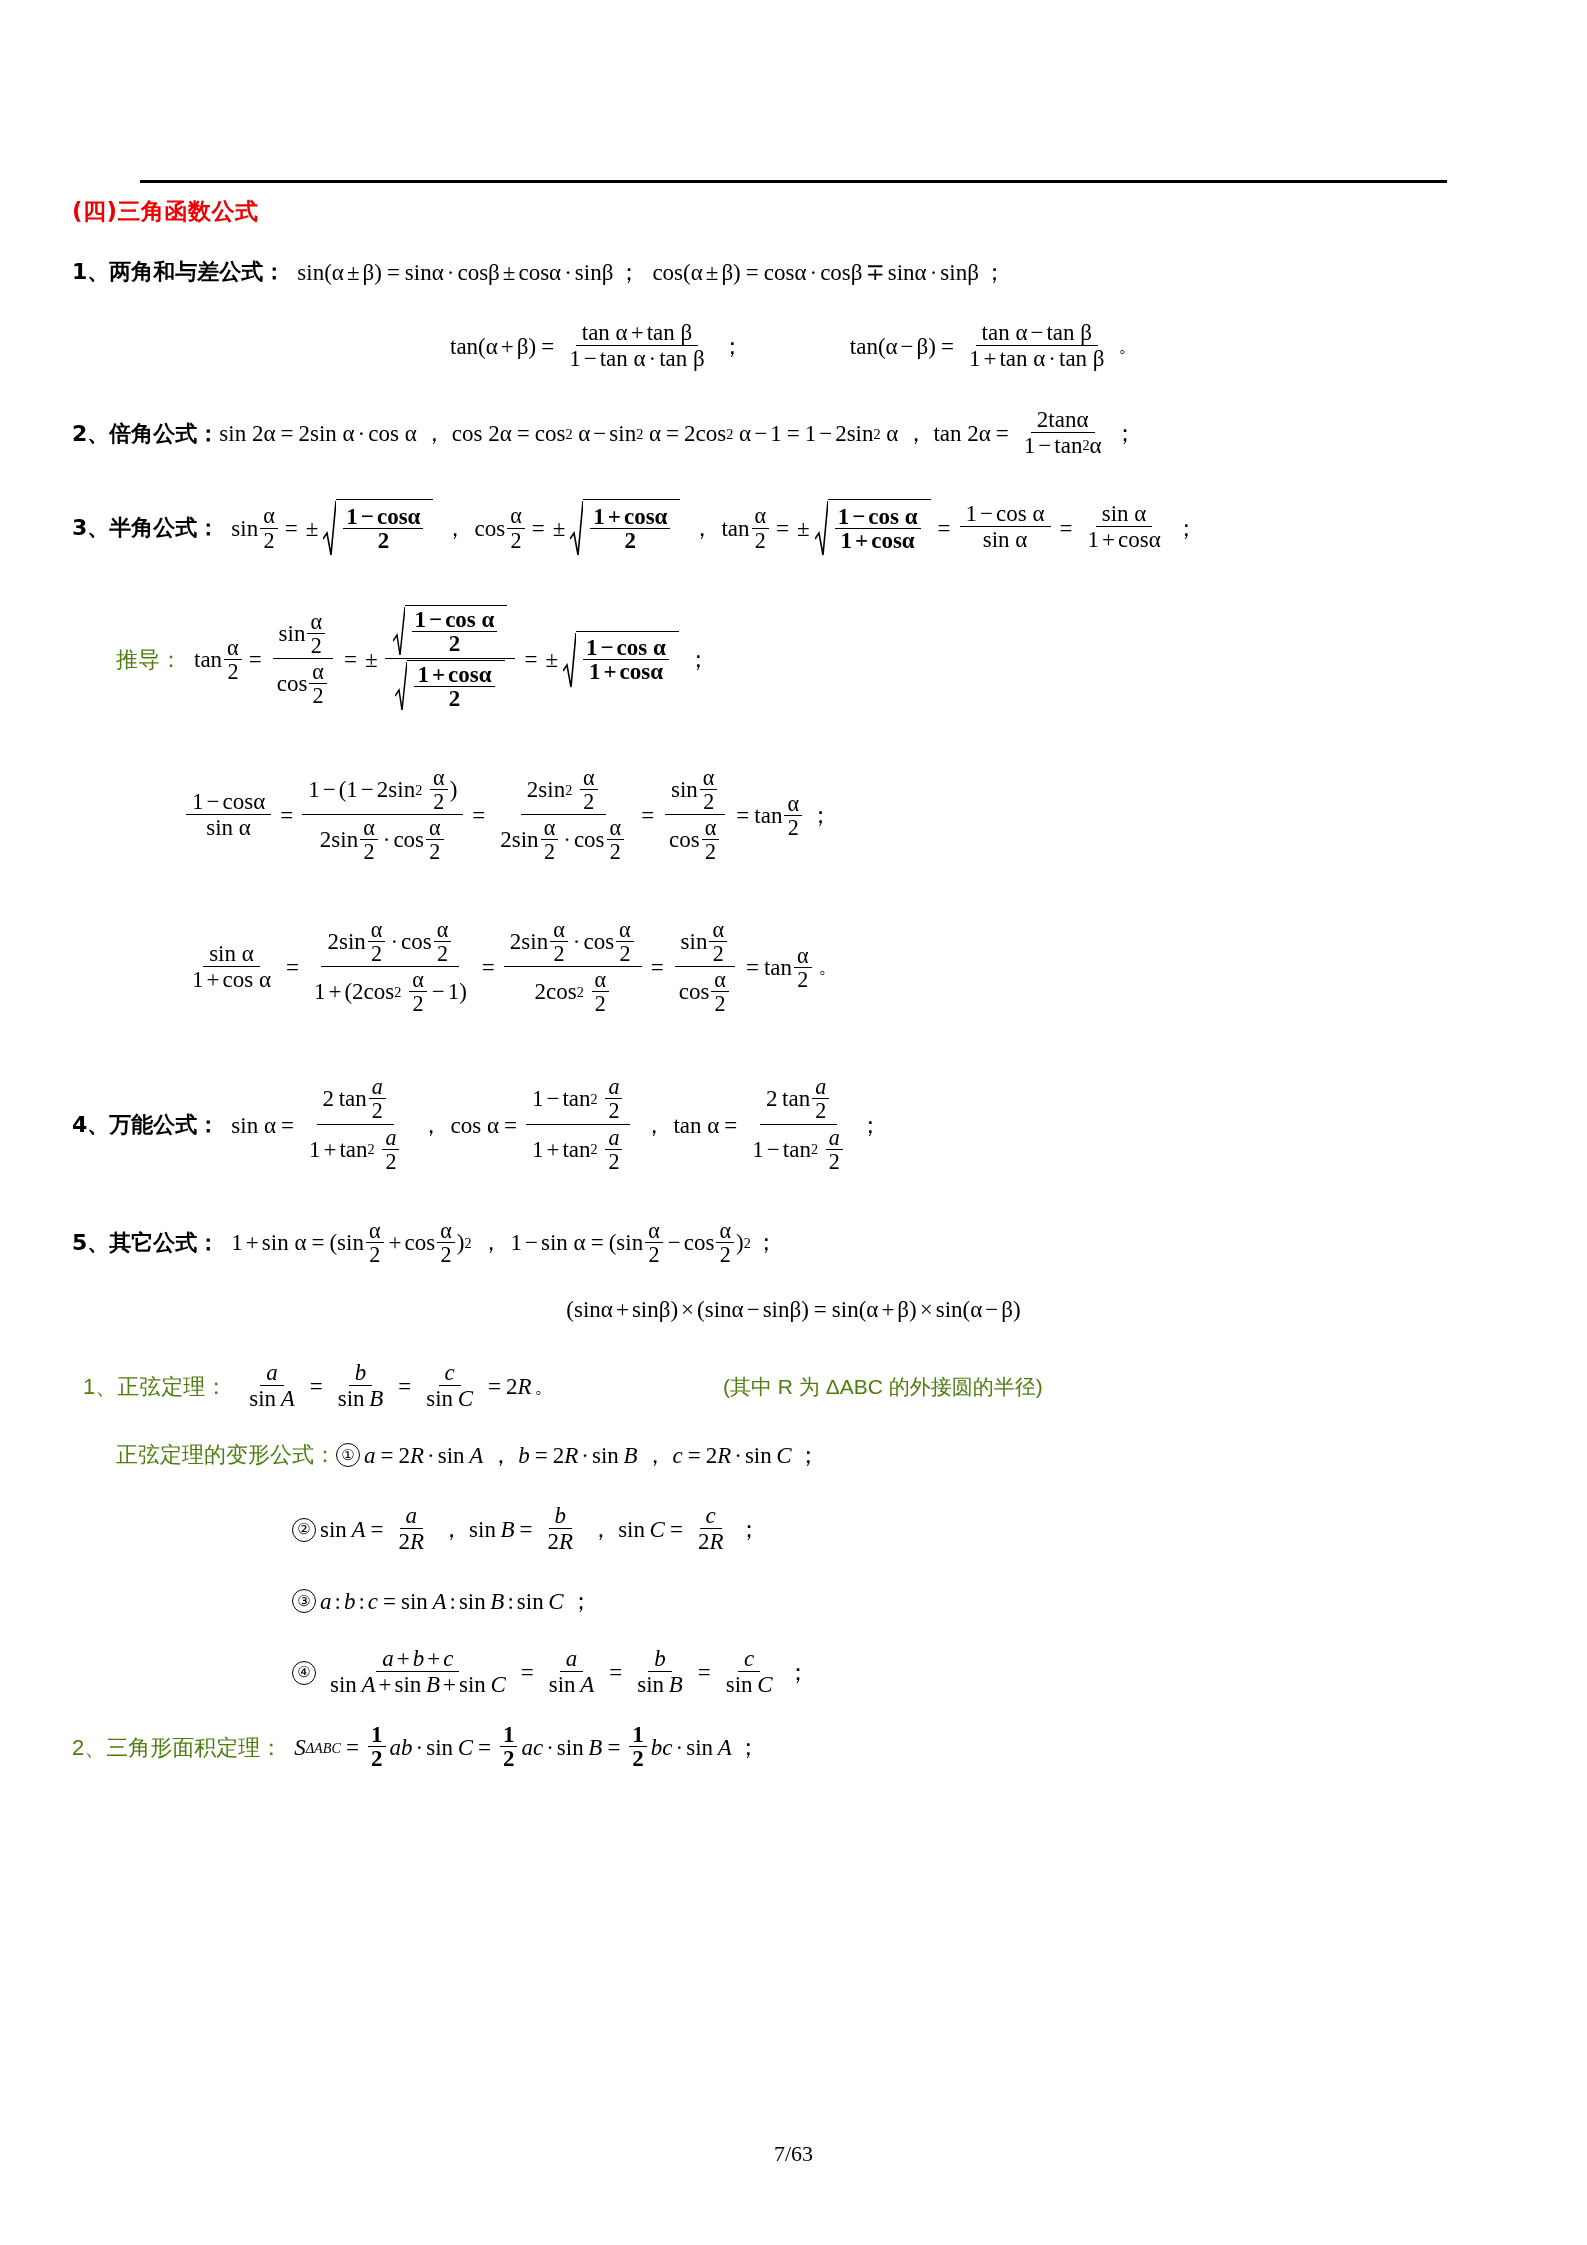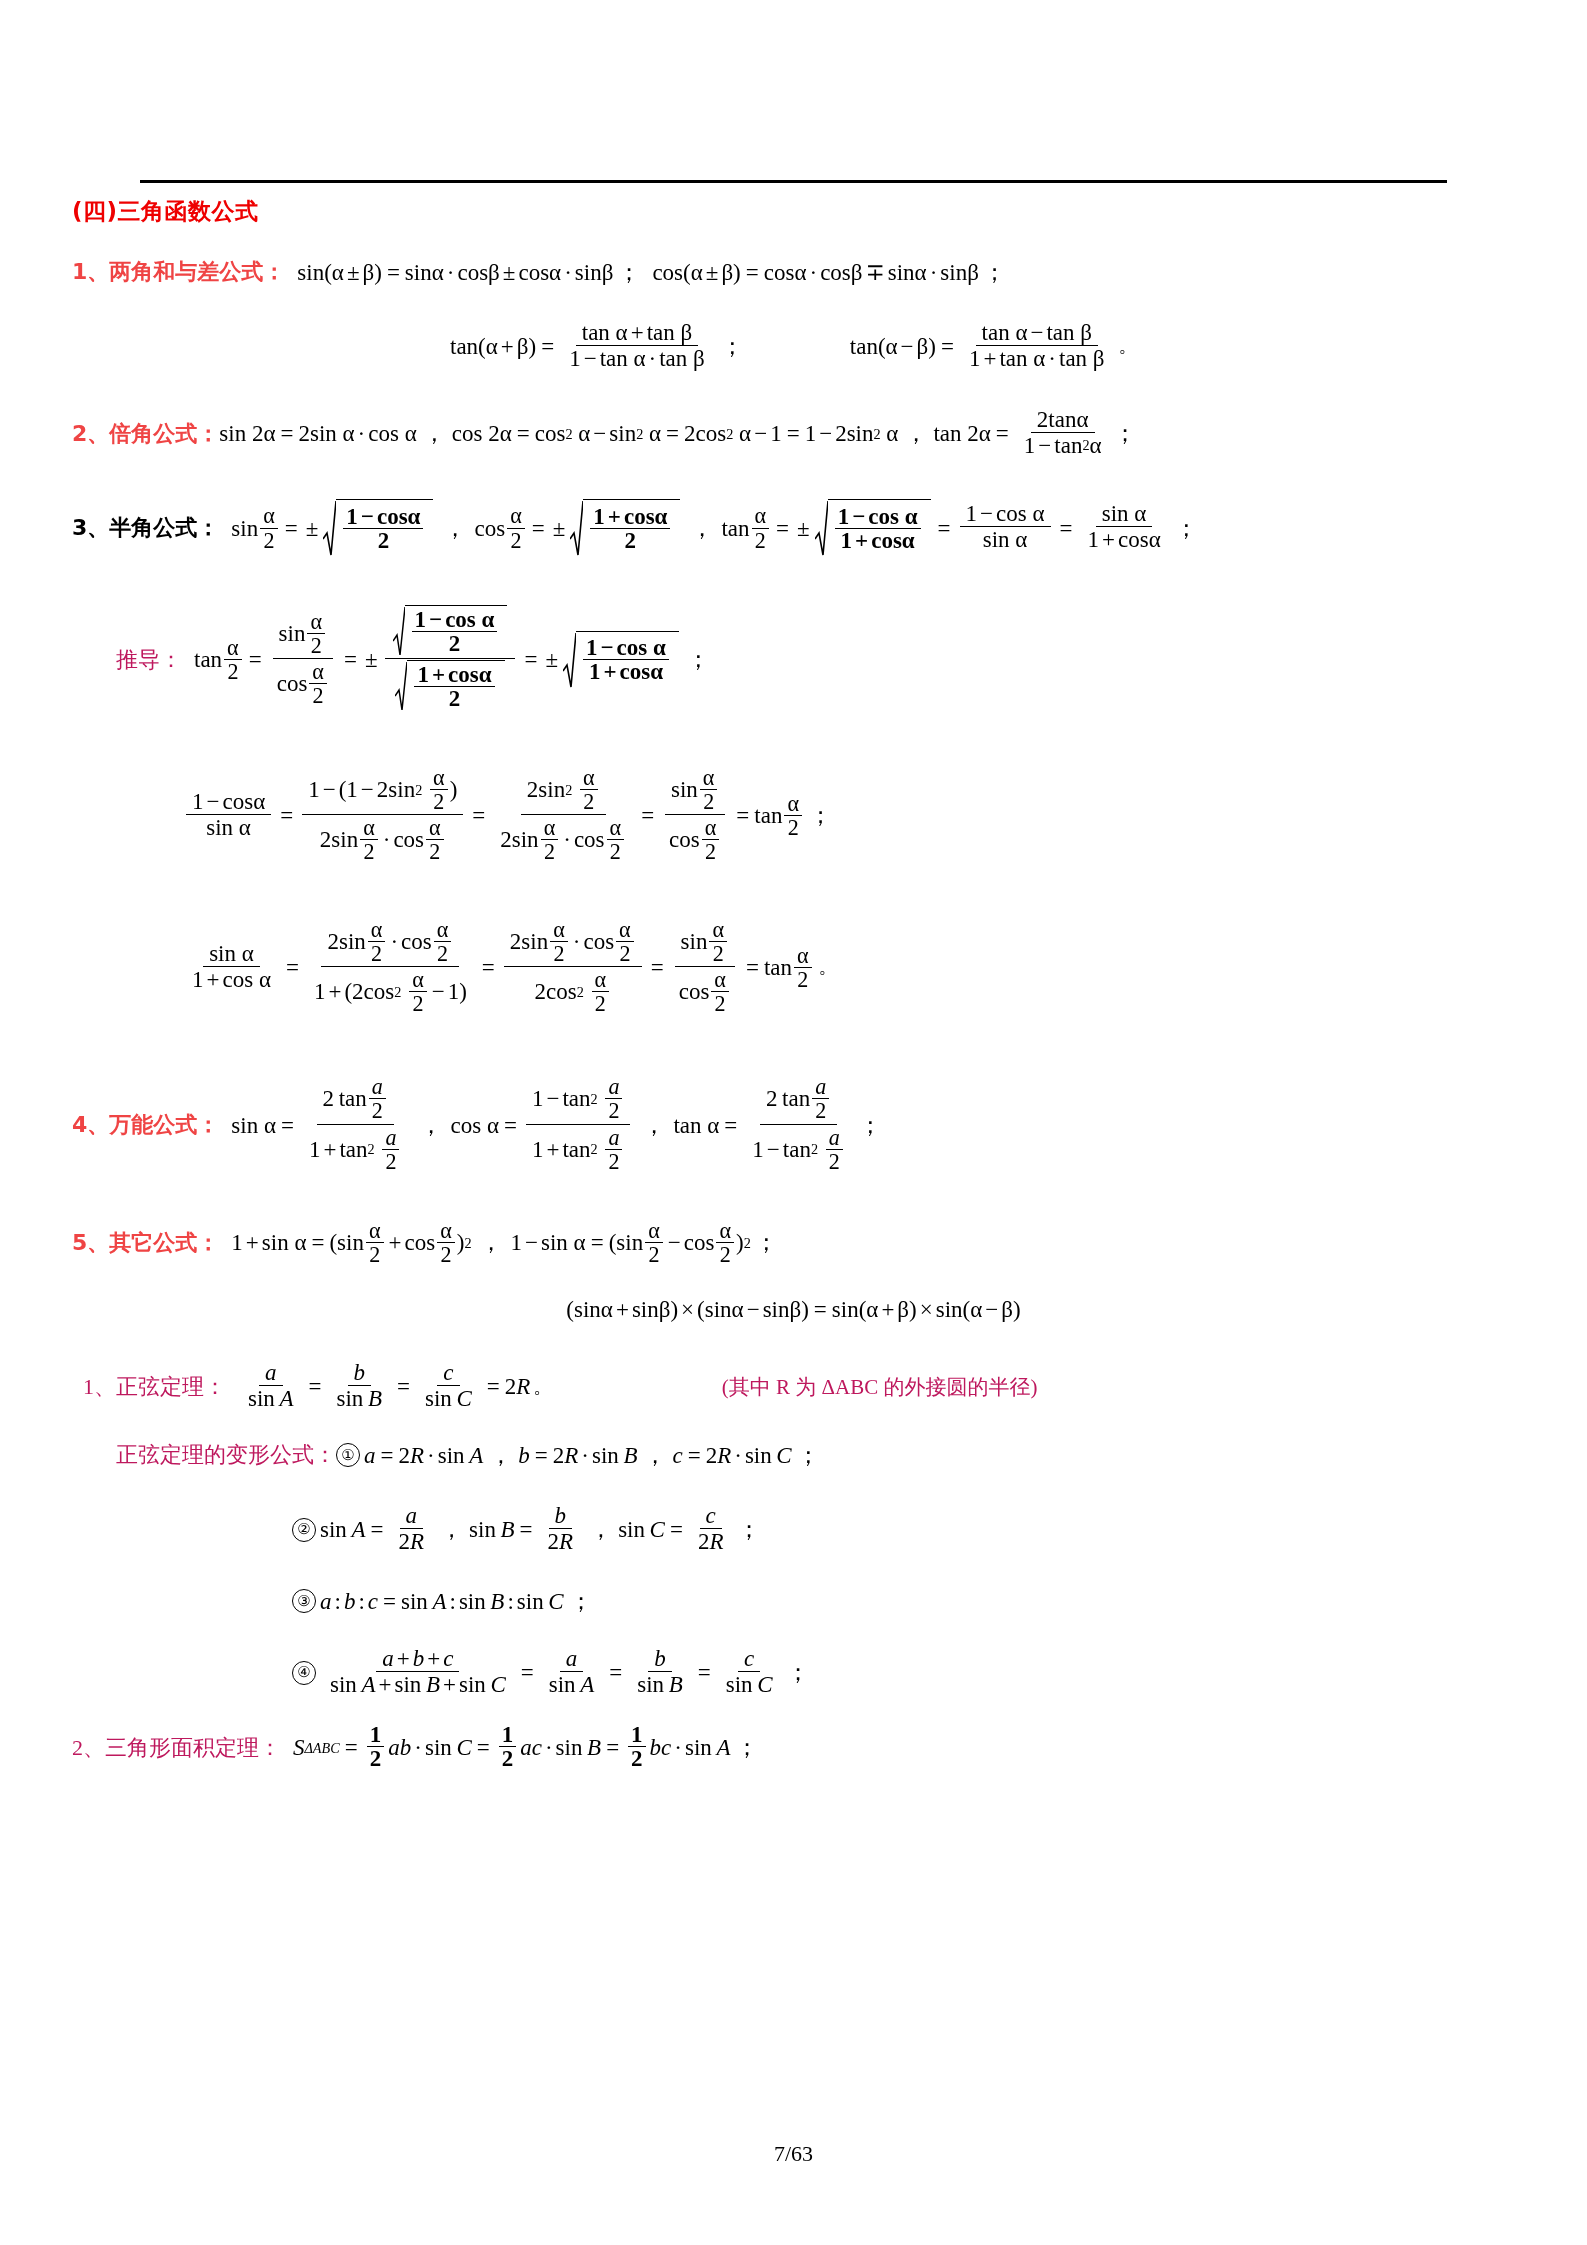--- a/index.html
+++ b/index.html
@@ -26,37 +26,37 @@
   
   .sec-head{
     color:#ee0000;
     font-weight:bold;
     font-size:23px;
     letter-spacing:.5px;
     margin:0 0 30px 0;
     font-family:"DejaVu Sans","Liberation Sans",sans-serif;
   }
   .lbl{
-    color:#ef4444;
+    color:#000000;
     font-weight:bold;
     font-size:22px;
     font-family:"DejaVu Sans","Liberation Sans",sans-serif;
     white-space:nowrap;
   }
   .lbl-black{
     color:#000;
     font-weight:bold;
     font-size:22px;
     font-family:"DejaVu Sans","Liberation Sans",sans-serif;
     white-space:nowrap;
   }
   .lbl-plain{
-    color:#be185d;
+    color:#4d7c0f;
     font-size:22px;
-    font-family:Liberation Serif, serif;
+    font-family:Liberation Sans, sans-serif;
     white-space:nowrap;
   }
 
   
   .math{
     font-family:"Liberation Serif","DejaVu Serif",serif;
     font-size:23px;
     line-height:1;
     white-space:nowrap;
     display:inline-flex;

